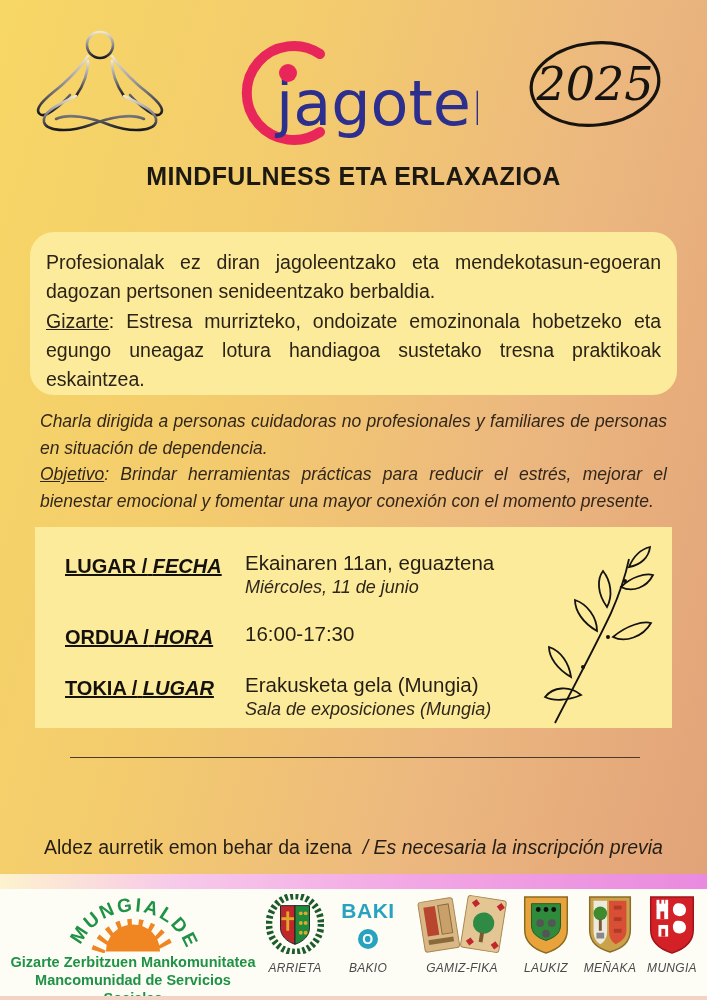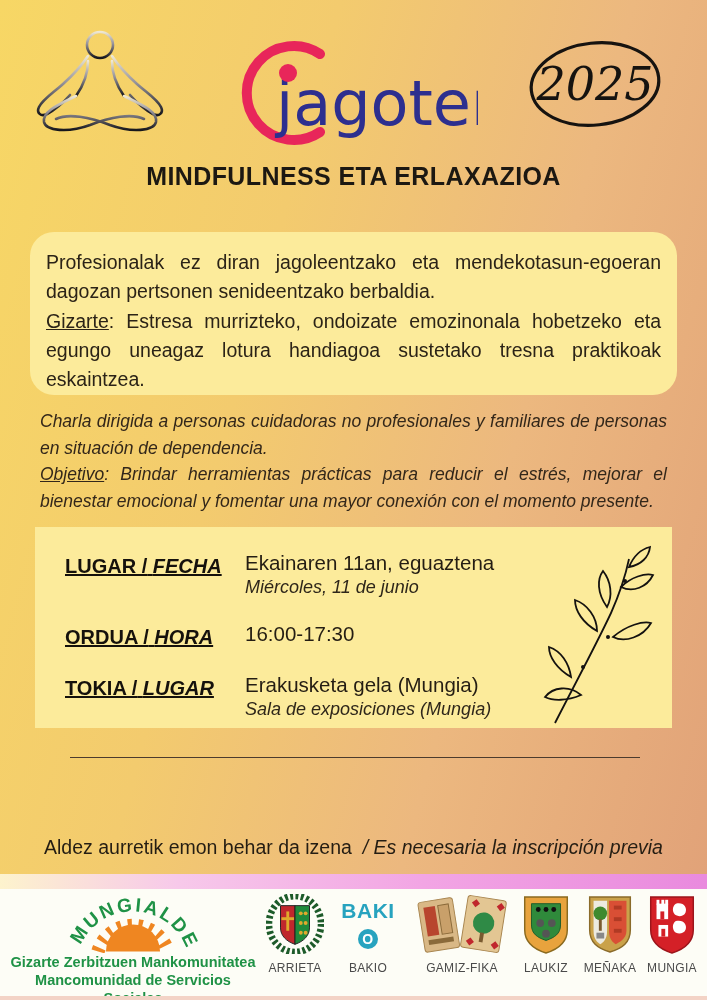--- a/index.html
+++ b/index.html
@@ -50,21 +50,21 @@
   
   .pink-band{position:absolute;left:0;top:874px;width:707px;height:15px;
     background:linear-gradient(90deg,#fdf3cd 0%,#f7c9ea 25%,#f2a5e4 60%,#e98ade 100%);}
   .footer{position:absolute;left:0;top:889px;width:707px;height:111px;background:#fdfdf6;}
   .footer-bottom-strip{position:absolute;left:0;bottom:0;width:100%;height:4px;background:#f3d3c6;}
   .mungialde{position:absolute;left:8px;top:2px;width:250px;}
   .mungialde svg{display:block;margin:0 auto;}
   .org-line{font-size:14.5px;font-weight:700;color:#1f9246;text-align:center;line-height:1.25;}
   .muni{position:absolute;top:4px;text-align:center;}
   .muni .crest{height:62px;display:flex;align-items:center;justify-content:center;}
-  .muni .cap{font-size:12px;color:#4a4a4a;margin-top:6px;letter-spacing:.3px;}
+  .muni .cap{font-size:12px;color:#4a4a4a;margin-top:6px;letter-spacing:.3px;font-style:italic;}
   .bakio-word{font-size:21px;font-weight:700;color:#27a3bf;letter-spacing:.5px;
     font-family:"Liberation Sans",sans-serif;}
   .bakio-word .o{display:inline-block;width:20px;height:20px;border-radius:50%;
     background:#27a3bf;color:#fff;font-size:14px;line-height:20px;vertical-align:-2px;text-align:center;}
 </style>
 </head>
 <body>
 
 <div class="poster">
 

